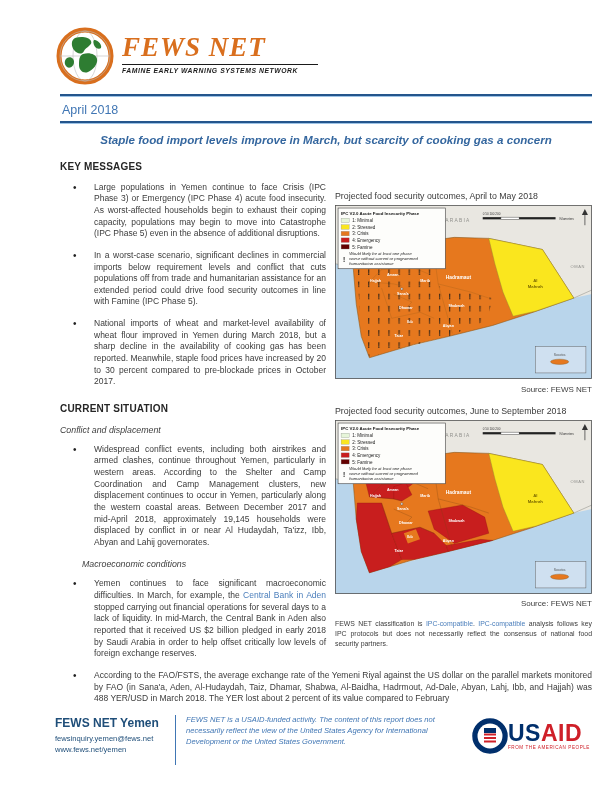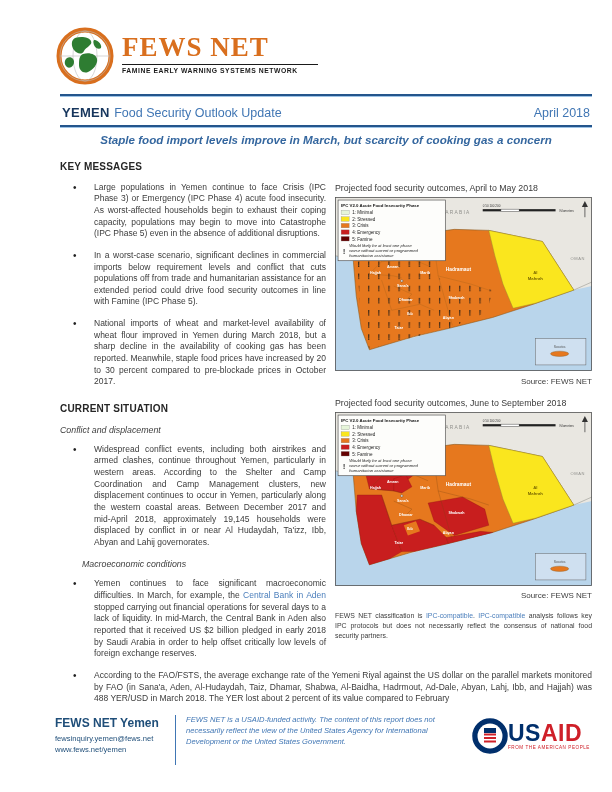--- a/index.html
+++ b/index.html
@@ -1,39 +1,39 @@
 <!DOCTYPE html>
 <html><head>
 <meta charset="utf-8">
 <style>
   html,body{margin:0;padding:0;}
   body{width:612px;height:792px;background:#ffffff;position:relative;overflow:hidden;
        font-family:"Liberation Sans",sans-serif;color:#3b3b3b;}
 
   
-  .logo{position:absolute;top:26px;left:55px;display:flex;align-items:flex-start;}
+  .logo{position:absolute;top:26px;left:55px;display:flex;align-items:flex-start;font-style:italic;}
   .logo-text{margin-left:7px;padding-top:8px;}
   .logo-brand{font-family:"Liberation Serif",serif;font-weight:bold;font-size:27px;
               color:#d96f1e;letter-spacing:1px;line-height:1;}
   .logo-tag{font-size:6.8px;font-weight:bold;color:#1a1a1a;letter-spacing:.55px;
             margin-top:3px;border-top:1.4px solid #1a1a1a;padding-top:2px;width:196px;}
 
   
   .hband{position:absolute;left:60px;right:20px;top:94px;}
   .hrule{height:2px;background:#24558c;border-bottom:1.2px solid #9dc3e6;}
   .hrow{display:flex;justify-content:space-between;align-items:baseline;padding:6px 2px 4px 2px;}
   .hcountry{font-weight:bold;color:#17365d;font-size:13px;letter-spacing:.3px;}
   .htitle{color:#4076b4;font-size:12.5px;}
   .hdate{color:#4076b4;font-size:12.5px;text-align:center;}
   .headline{position:absolute;left:60px;right:20px;top:133px;text-align:center;
             font-style:italic;font-weight:600;font-size:11.6px;color:#35679f;}
 
   
   .main{position:absolute;left:60px;right:20px;top:160px;font-size:8.5px;line-height:1.37;}
-  .figs{float:right;width:257px;margin:22px 0 4px 9px;}
+  .figs{float:right;width:257px;margin:30px 0 4px 9px;}
   .fig{margin-bottom:9px;}
   .fig-title{font-size:8.8px;color:#3a3a3a;margin-bottom:3px;}
   .fig-src{font-size:8px;text-align:right;color:#3d3d3d;margin-top:2px;}
   .class-note{font-size:6.9px;line-height:1.4;text-align:justify;color:#3b3b3b;margin-top:4px;}
   a.lnk{color:#4a7ebb;text-decoration:none;}
 
   h3.sect{font-size:10px;color:#262626;margin:0 0 8px 0;letter-spacing:.2px;}
   h3.sect.second{margin-top:14px;}
   .subhead{font-style:italic;font-size:8.8px;color:#404040;margin:4px 0 8px 0;}
   .subhead.indent{margin-left:22px;}
@@ -85,24 +85,20 @@
   </svg>
   <div class="logo-text">
     <div class="logo-brand">FEWS NET</div>
     <div class="logo-tag">FAMINE EARLY WARNING SYSTEMS NETWORK</div>
   </div>
 </div>
 
 <div class="hband">
   <div class="hrule"></div>
   <div class="hrow">
-    <div>
-      <span class="hcountry">YEMEN</span>
-      <span class="htitle">Food Security Outlook Update</span>
-    </div>
     <div class="hdate">April 2018</div>
   </div>
   <div class="hrule"></div>
 </div>
 
 <div class="headline">Staple food import levels improve in March, but scarcity of cooking gas a concern</div>
 
 <div class="main">
 
   <div class="figs">

